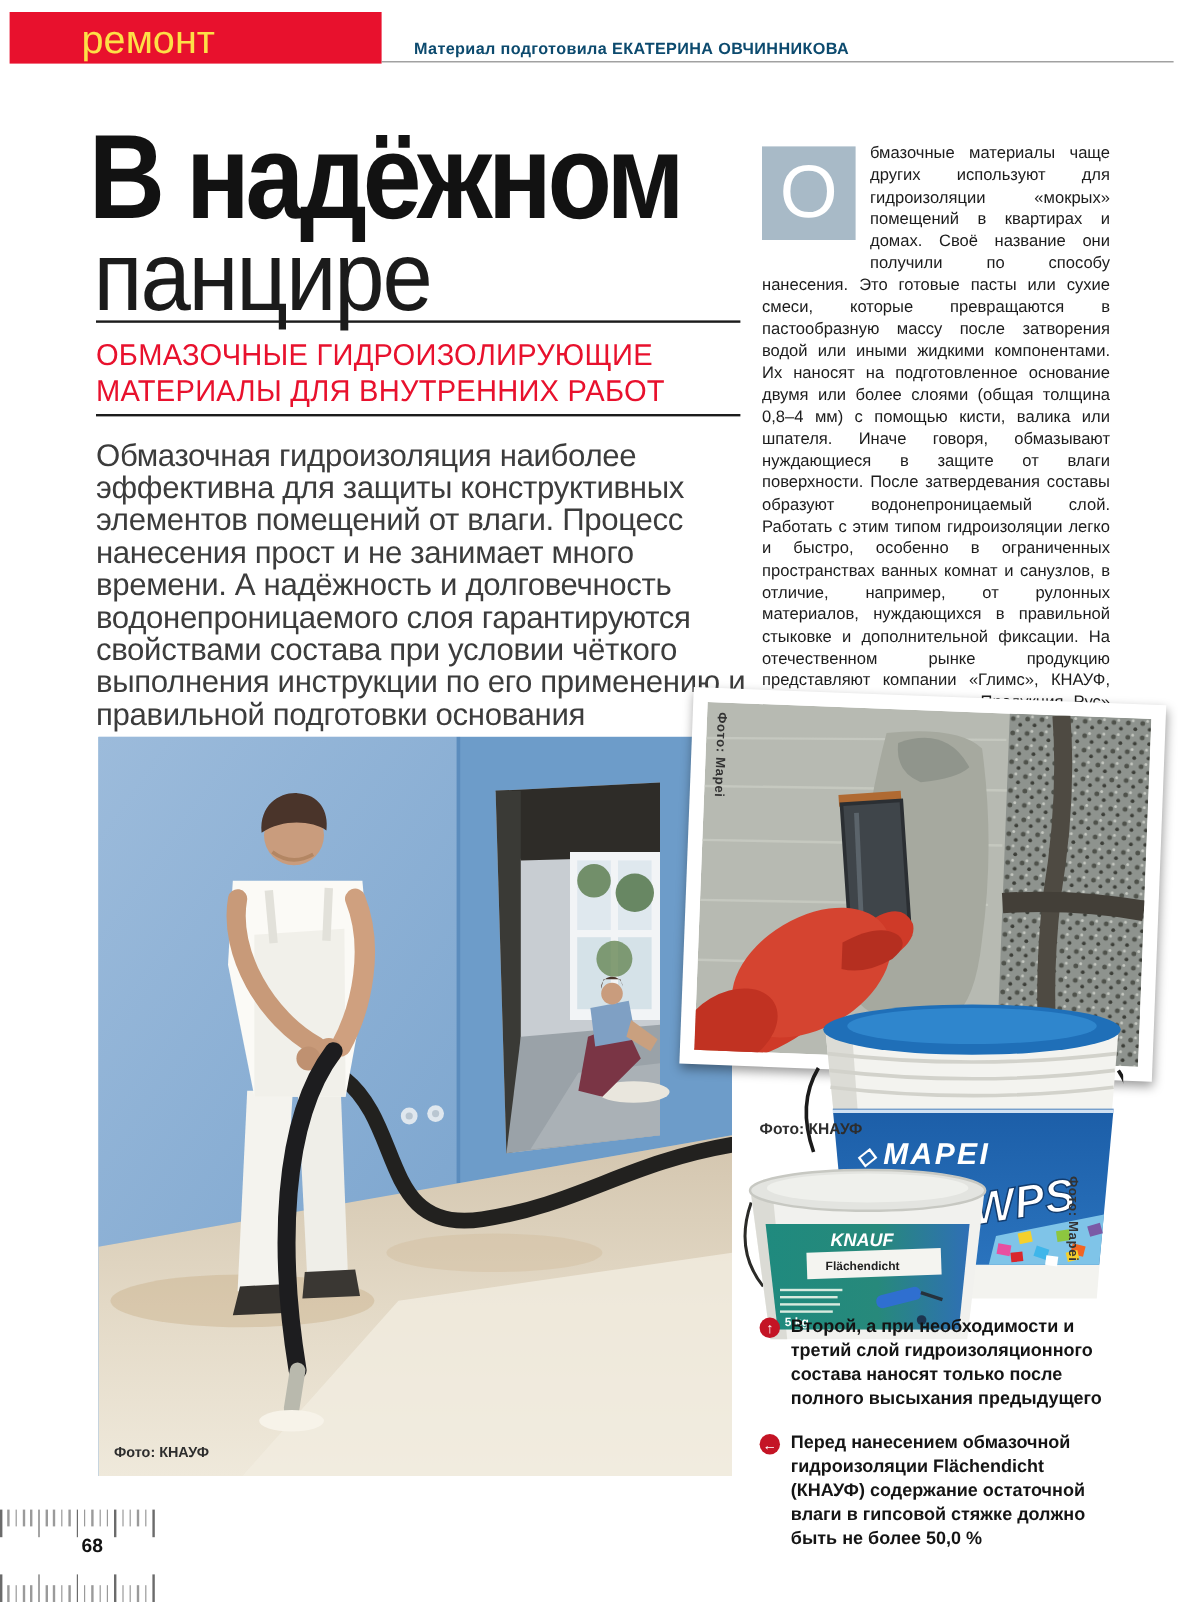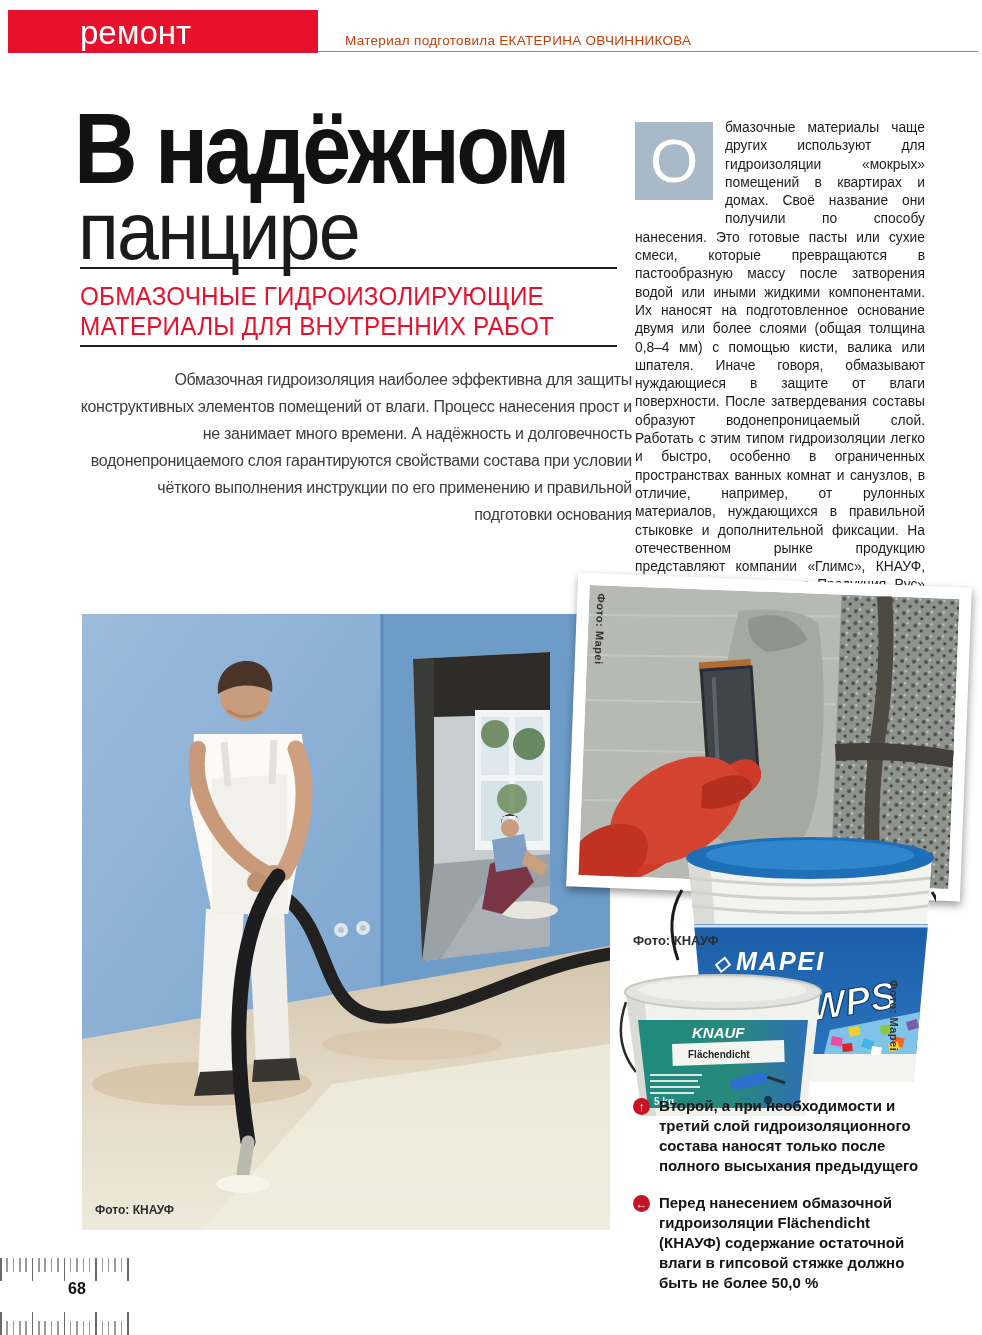--- a/index.html
+++ b/index.html
@@ -2,36 +2,36 @@
 <html><head>
 <meta charset="utf-8">
 <style>
   html,body{margin:0;padding:0;background:#e9e9e9;}
   #page{position:relative;width:982px;height:1335px;background:#ffffff;overflow:hidden;
         font-family:"Liberation Sans",sans-serif;margin:0 auto;}
   .abs{position:absolute;}
 
   
   .red-box{left:8px;top:10px;width:310px;height:43px;background:#E8112D;}
-  .section-label{position:absolute;left:72px;bottom:1px;color:#ffffff;font-size:33px;font-weight:500;letter-spacing:0;}
-  .byline{left:345px;top:33px;font-size:13.5px;font-weight:normal;color:#c2410c;letter-spacing:.3px;}
+  .section-label{position:absolute;left:60px;bottom:1px;color:#fde047;font-size:33px;font-weight:500;letter-spacing:0;}
+  .byline{left:345px;top:33px;font-size:13.5px;font-weight:bold;color:#0c4a6e;letter-spacing:.3px;}
   .header-rule{left:318px;top:51px;width:660px;height:1px;background:#8b8b8b;}
 
   
   .title1{left:74px;top:98px;font-size:100px;font-weight:800;letter-spacing:-4px;color:#121212;
           transform:scaleX(.88);transform-origin:left top;white-space:nowrap;line-height:1;}
   .title2{left:78px;top:190px;font-size:82px;font-weight:400;letter-spacing:-2px;color:#1b1b1b;
           transform:scaleX(.92);transform-origin:left top;white-space:nowrap;line-height:1;}
   .rule{left:80px;width:537px;height:2px;background:#1c1c1c;}
   .rule.r1{top:267px;} .rule.r2{top:345px;}
   .subtitle{left:80px;top:281px;font-size:25px;line-height:30px;color:#E8112D;font-weight:500;
             letter-spacing:.2px;transform:scaleX(.97);transform-origin:left top;white-space:nowrap;}
 
-  .lead{left:80px;top:366px;width:552px;font-size:16px;line-height:27px;color:#3c3c3c;
-        letter-spacing:-.3px;font-weight:400;text-align:right;}
+  .lead{left:80px;top:366px;width:552px;font-size:26px;line-height:27px;color:#3c3c3c;
+        letter-spacing:-.3px;font-weight:400;}
 
   
   .bodycol{left:635px;top:119px;width:290px;font-size:13.8px;line-height:18.3px;color:#1c1c1c;
            text-align:justify;z-index:1;}
   .dropcap{float:left;width:78px;height:78px;margin:3px 12px 15px 0;background:#A8BAC7;color:#fff;
            display:flex;align-items:center;justify-content:center;font-size:62px;font-weight:500;}
 
   
   .main-photo{left:82px;top:614px;width:528px;height:616px;background:#7ea7cf;z-index:1;}
 

